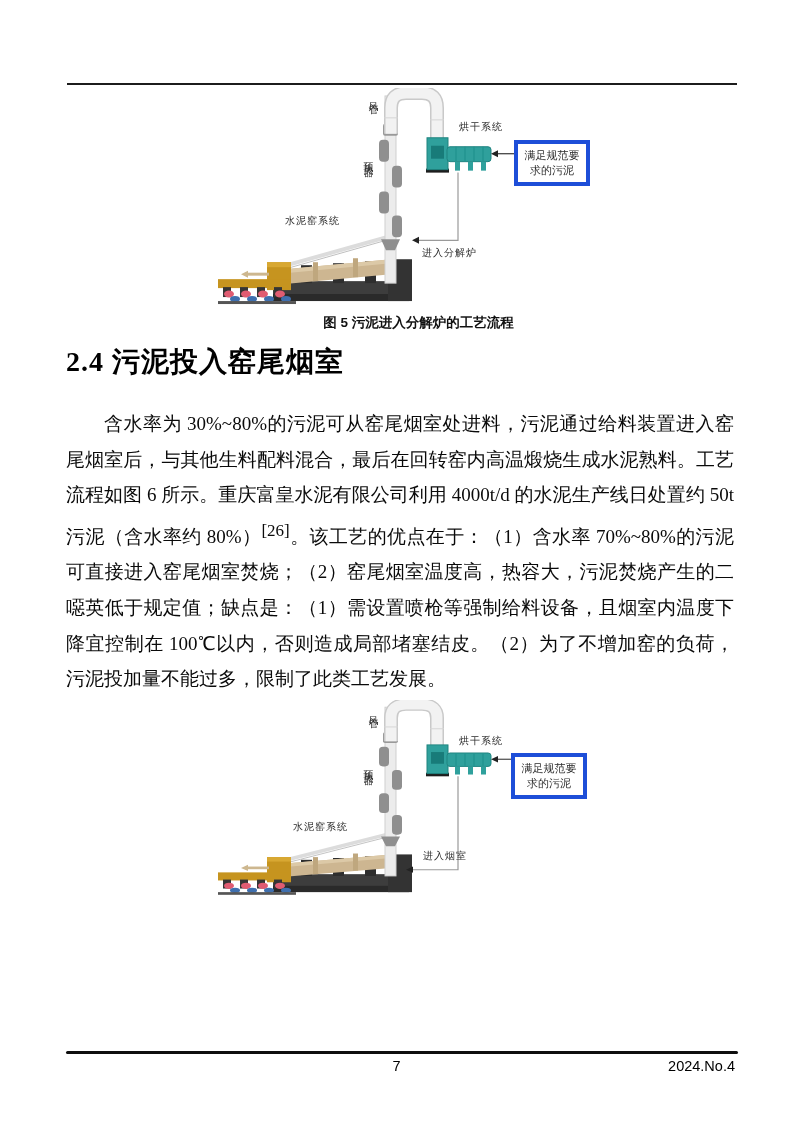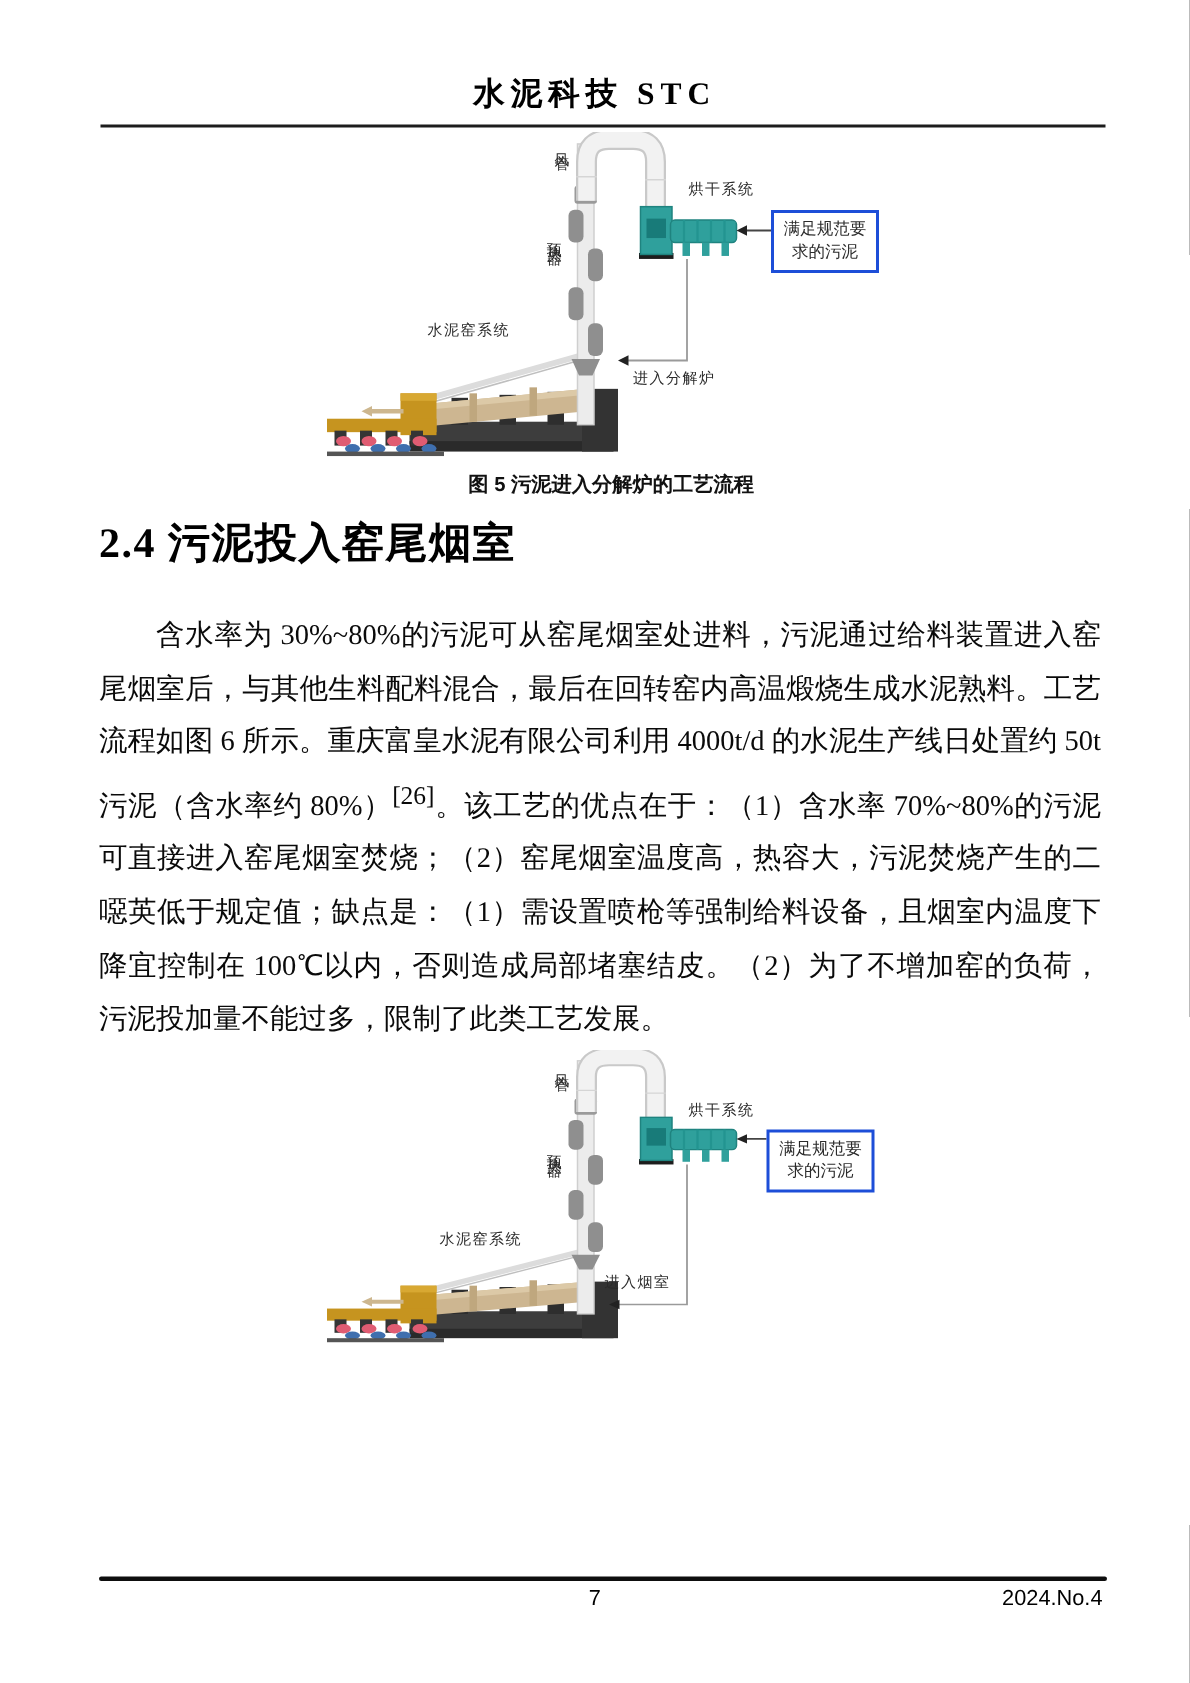--- a/index.html
+++ b/index.html
@@ -12,23 +12,23 @@
                  letter-spacing:4px;font-family:"Liberation Serif",serif;}
   #header-rule{left:67px;top:83px;width:670px;height:2px;background:#1c1c1c;}
 
   
   .fig-wrap{left:185px;width:445px;}
   #figure-5{top:88px;height:224px;}
   #figure-6{top:700px;height:202px;}
   .fig-label{position:absolute;font-size:10px;letter-spacing:1px;color:#2b2b2b;
              font-family:"Liberation Serif",serif;white-space:nowrap;line-height:13px;}
   .fig-label.vert{writing-mode:vertical-rl;text-orientation:upright;letter-spacing:3px;white-space:normal;}
-  .note-box{position:absolute;width:62px;border:2px solid #1d4ed8;background:#fff;
+  .note-box{position:absolute;width:62px;border:4px solid #1d4ed8;background:#fff;
             text-align:center;font-size:11px;line-height:15px;padding:4px 3px;color:#2b2b2b;}
-  .fig-caption{position:absolute;left:185px;width:445px;text-align:center;
+  .fig-caption{position:absolute;left:196px;width:445px;text-align:center;
                font-family:"Liberation Sans",sans-serif;font-weight:bold;font-size:13.5px;color:#111;}
   #caption-5{top:314px;}
   #caption-6{top:908px;}
 
   
   #section-heading{left:66px;top:343px;font-size:28px;font-weight:bold;letter-spacing:1px;font-family:Liberation Serif, serif;}
   .body-para{left:66px;width:668px;font-size:19px;line-height:35.6px;text-align:justify;
              text-justify:inter-ideograph;color:#0a0a0a;}
   #para-1{top:406px;text-indent:38px;}
   #para-2{top:941px;text-indent:38px;}
@@ -38,21 +38,20 @@
   #footer-rule{left:66px;top:1051px;width:672px;height:3px;background:#0e0e0e;border-radius:2px;}
   #page-number{left:0;right:0;top:1058px;text-align:center;font-size:14.5px;
                font-family:"Liberation Sans",sans-serif;}
   #issue-number{right:58px;top:1058px;font-size:14.5px;font-family:"Liberation Sans",sans-serif;}
 </style>
 </head>
 <body>
 
 <div id="page">
 
-  <div class="abs" id="journal-title">水泥科技 STC</div>
   <div class="abs" id="header-rule"></div>
 
   <div class="abs fig-wrap" id="figure-5">
     <svg width="445" height="224" viewBox="0 0 445 225" preserveAspectRatio="none">
       <g id="plantDrawing">
 
         <line x1="208" y1="148" x2="95" y2="180" stroke="#dcdcdc" stroke-width="4"></line>
         <line x1="208" y1="151" x2="96" y2="183" stroke="#bfbfbf" stroke-width="1"></line>
 
         <g>
@@ -159,21 +158,21 @@
 
       <g>
         <path d="M 273,85 V 189 H 226" fill="none" stroke="#9a9a9a" stroke-width="1.2"></path>
         <polygon points="221,189 228,185.5 228,192.5" fill="#222222"></polygon>
       </g>
     </svg>
     <div class="fig-label vert" style="left:182px;top:8px;">风管</div>
     <div class="fig-label vert" style="left:177px;top:62px;">预热器</div>
     <div class="fig-label" style="left:274px;top:34px;">烘干系统</div>
     <div class="fig-label" style="left:108px;top:120px;">水泥窑系统</div>
-    <div class="fig-label" style="left:218px;top:149px;">进入烟室</div>
+    <div class="fig-label" style="left:238px;top:149px;">进入烟室</div>
     <div class="note-box" style="left:326px;top:53px;">
       <span style="display:block;">满足规范要</span>
       <span style="display:block;">求的污泥</span>
     </div>
   </div>
 
 
   <div class="abs" id="footer-rule"></div>
   <div class="abs" id="page-number">7</div>
   <div class="abs" id="issue-number">2024.No.4</div>

